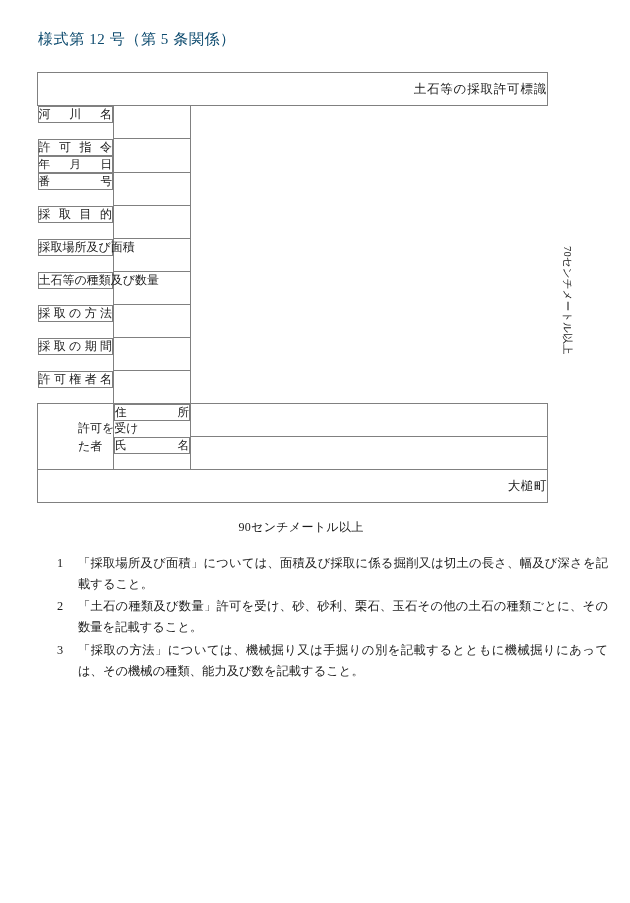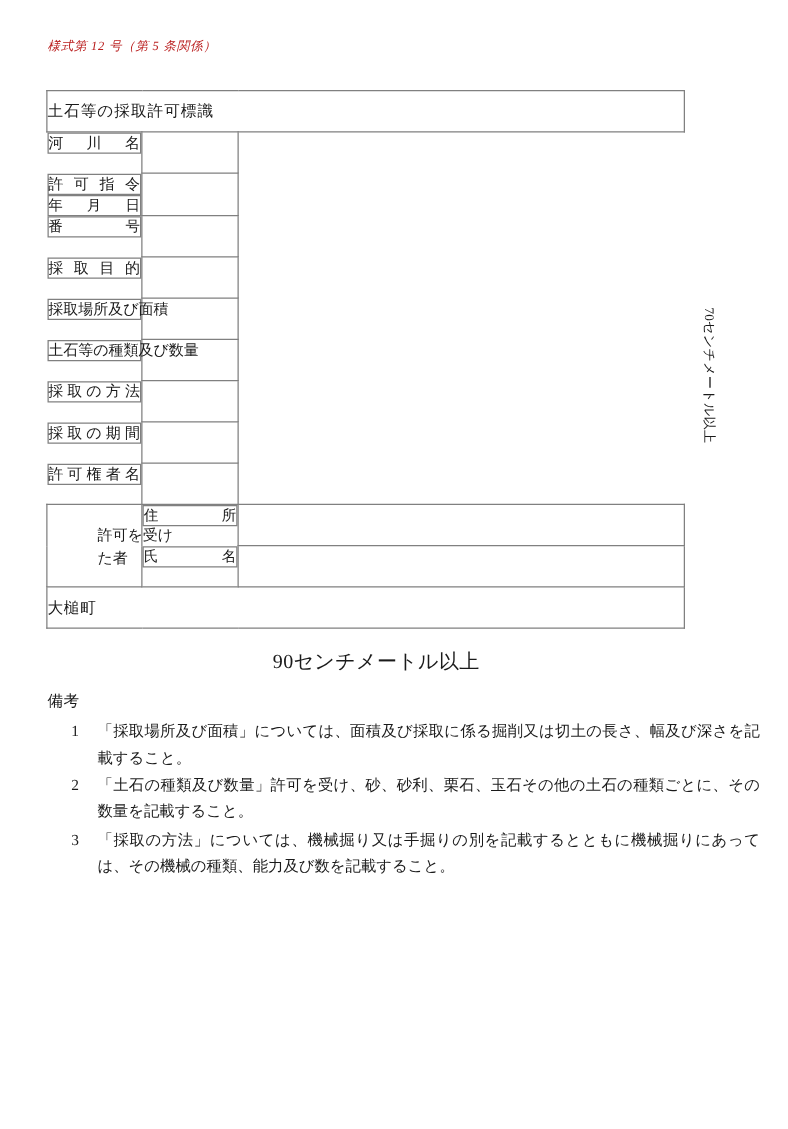--- a/index.html
+++ b/index.html
@@ -19,25 +19,24 @@
   .page {
     position: absolute;
     inset: 0;
   }
 
   
   .form-number {
     position: absolute;
     left: 38px;
     top: 30px;
-    font-size: 10px;
+    font-size: 15px;
     letter-spacing: 0.6px;
     white-space: nowrap;
-    color: #b91c1c;
-    font-style: italic;
+    color: #0c4a6e;
   }
 
   
   .sign-table-wrap {
     position: absolute;
     left: 37px;
     top: 72px;
     width: 510px;
   }
   table.sign-table {
@@ -55,21 +54,21 @@
 
   .col-label   { width: 76px; }
   .col-sublabel{ width: 77px; }
   .col-value   { width: 357px; }
 
   .r-title  { height: 33px; }
   .r-std    { height: 33px; }
   .r-sub    { height: 33px; }
 
   .title-cell {
-    text-align: left;
+    text-align: right;
     font-size: 12.5px;
     letter-spacing: 0.8px;
   }
 
   
   .lbl {
     display: flex;
     justify-content: space-between;
     padding: 0 9px;
     font-size: 12px;
@@ -89,21 +88,21 @@
   .lbl-stack {
     padding: 0 8px;
     font-size: 12px;
     line-height: 1.5;
   }
   .lbl-stack div { white-space: nowrap; margin-left: 40px; }
 
   .value-cell { background: #ffffff; }
 
   .footer-cell {
-    text-align: left;
+    text-align: right;
     font-size: 12.5px;
     letter-spacing: 0.6px;
   }
 
   
   .dim-vertical {
     position: absolute;
     left: 556px;
     top: 246px;
     width: 22px;
@@ -113,21 +112,21 @@
     transform-origin: left top;
     transform: rotate(90deg) translate(0, -18px);
     color: #1a1a1a;
   }
   .dim-horizontal {
     position: absolute;
     left: 0;
     right: 0;
     top: 519px;
     text-align: center;
-    font-size: 16px;
+    font-size: 12px;
     letter-spacing: 0.3px;
     color: #1a1a1a;
     padding-right: 28px;
   }
 
   
   .notes {
     position: absolute;
     left: 38px;
     top: 553px;
@@ -308,21 +307,20 @@
         </tr>
       </tbody>
     </table>
   </div>
 
   <div class="dim-vertical">70センチメートル以上</div>
 
   <div class="dim-horizontal">90センチメートル以上</div>
 
   <div class="notes">
-    <div class="notes-heading">備考</div>
 
     <div class="note-item">
       <div class="note-num">1</div>
       <div class="note-text">「採取場所及び面積」については、面積及び採取に係る掘削又は切土の長さ、幅及び深さを記載すること。</div>
     </div>
 
     <div class="note-item">
       <div class="note-num">2</div>
       <div class="note-text">「土石の種類及び数量」許可を受け、砂、砂利、栗石、玉石その他の土石の種類ごとに、その数量を記載すること。</div>
     </div>

